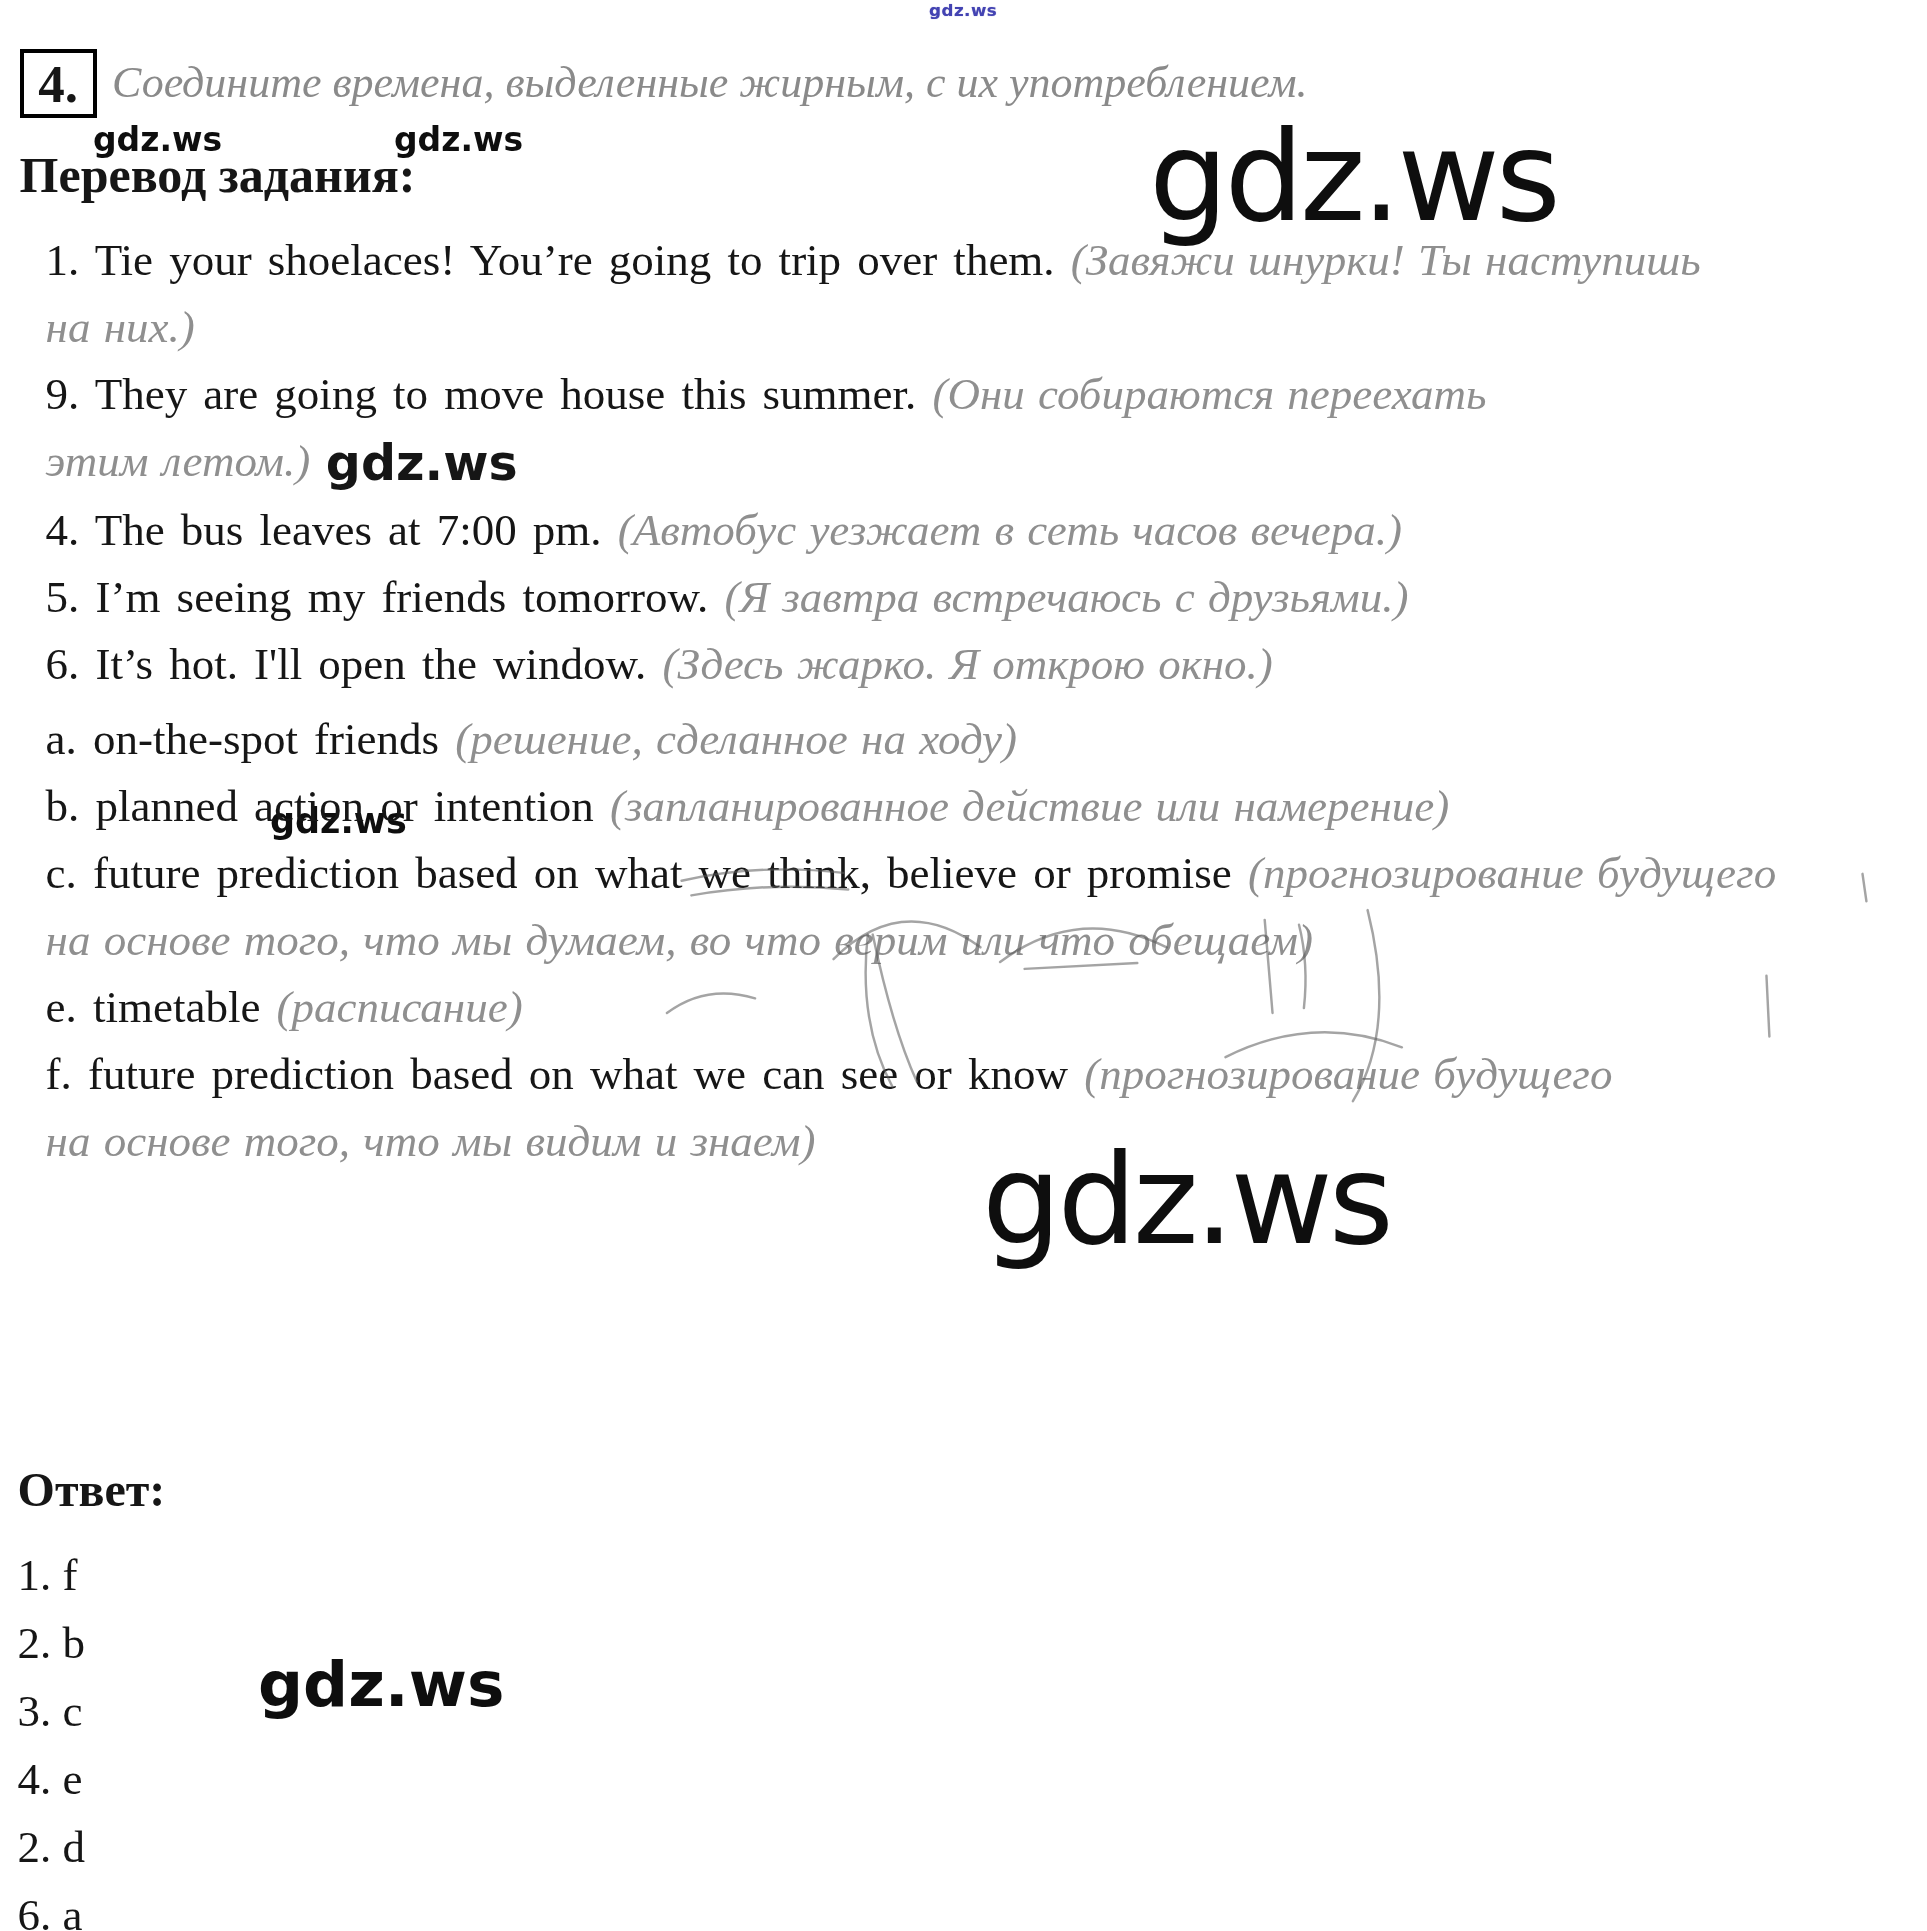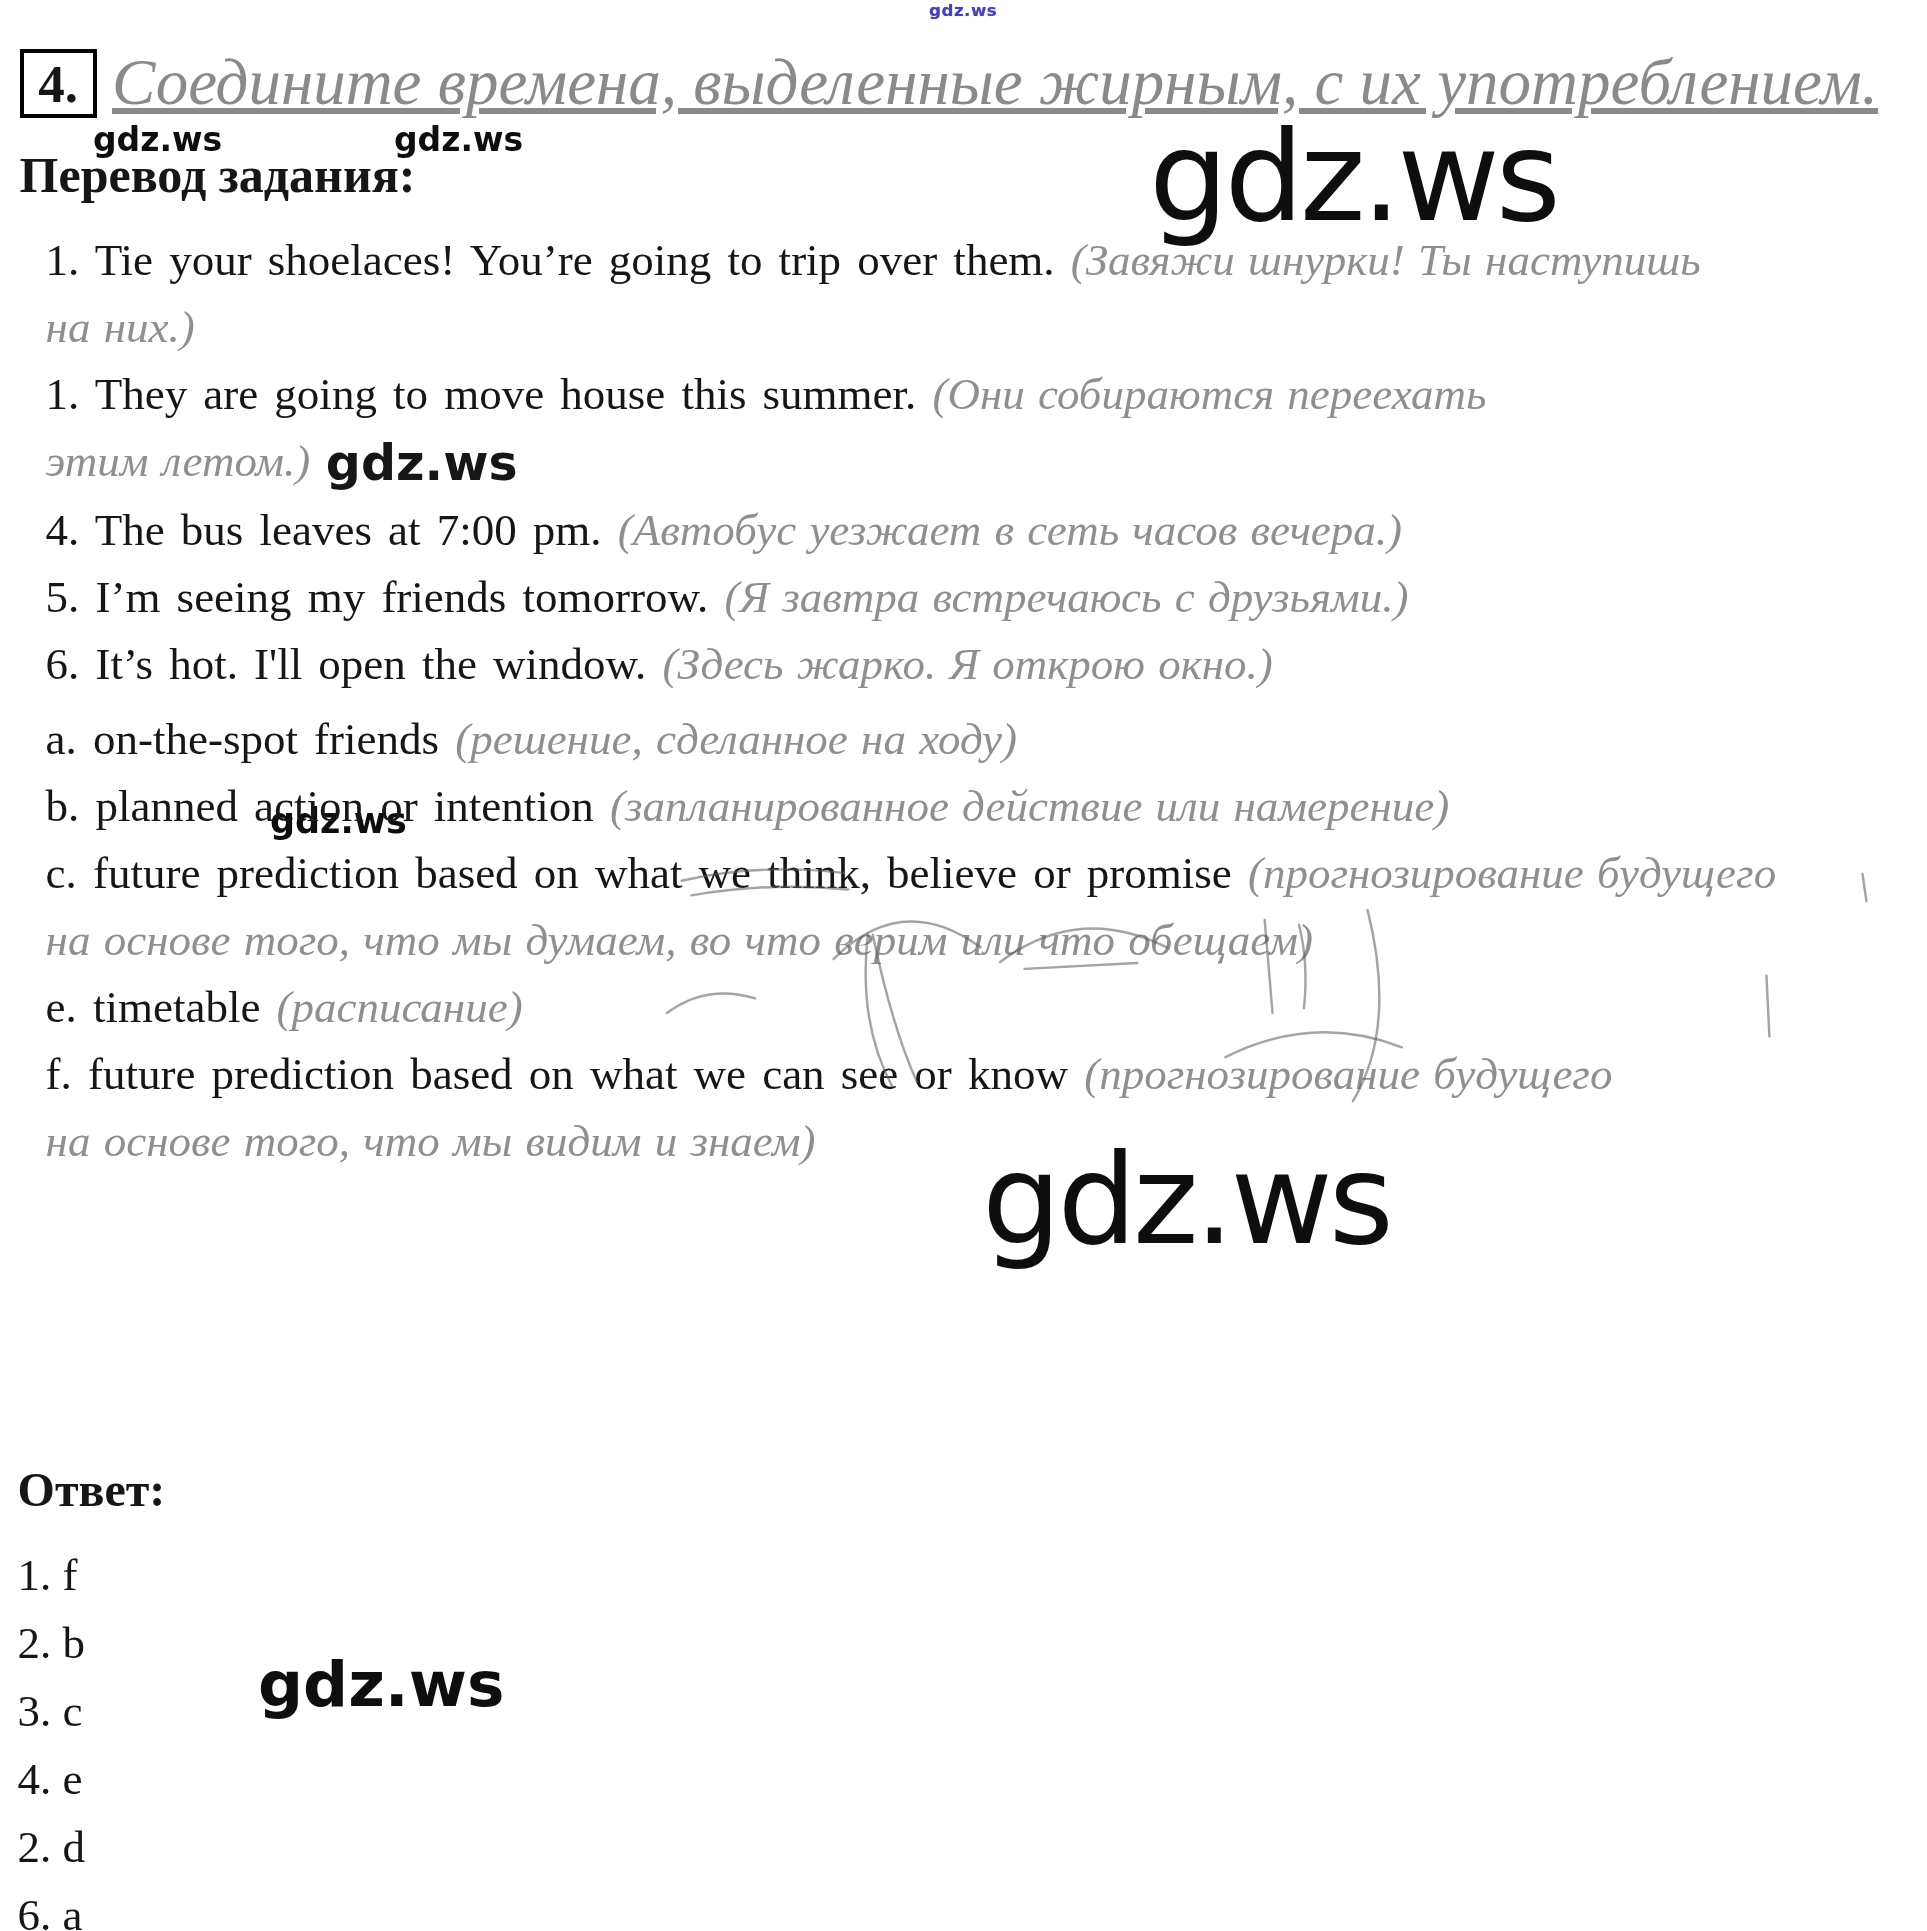--- a/index.html
+++ b/index.html
@@ -33,23 +33,22 @@
 
   
   #task-box{
     position:absolute;left:19.6px;top:49px;width:69px;height:61px;
     border:4.9px solid #000;
     display:flex;align-items:center;justify-content:center;
     font-weight:bold;font-size:53px;
   }
   #instruction{
     position:absolute;left:112px;top:53px;
-    font-style:italic;color:#8a8a8a;font-size:65px;line-height:59px;
+    font-style:italic;color:#8a8a8a;font-size:44px;line-height:59px;
     white-space:nowrap;
-    text-decoration:underline;
   }
   #heading-translation{
     position:absolute;left:19.6px;top:147px;
     font-weight:bold;font-size:50px;line-height:57px;
   }
 
   
   #text-block{position:absolute;left:17.6px;top:227px;width:1872px;margin-left:28px;}
   .para{font-size:45px;line-height:67px;margin:0;word-spacing:4.9px;}
   .ru{font-style:italic;color:#8f8f8f;word-spacing:2px;}
@@ -87,21 +86,21 @@
 <div id="task-box">
   <span>4.</span>
 </div>
 <div id="instruction">Соедините времена, выделенные жирным, с их употреблением.</div>
 
 <div id="heading-translation">Перевод задания:</div>
 
 <div id="text-block">
   <div>
     <p class="para w1700"><span class="en">1. Tie your shoelaces!  You’re going to trip over them.</span> <span class="ru">(Завяжи шнурки! Ты наступишь на них.)</span></p>
-    <p class="para w1540"><span class="en">1. They are going to move house this summer.</span> <span class="ru">(Они собираются переехать этим летом.)</span><span class="wm-inline-lg">gdz.ws</span></p>
+    <p class="para w1540"><span class="en">9. They are going to move house this summer.</span> <span class="ru">(Они собираются переехать этим летом.)</span><span class="wm-inline-lg">gdz.ws</span></p>
     <p class="para w1780"><span class="en">4. The bus leaves at 7:00 pm.</span> <span class="ru">(Автобус уезжает в сеть часов вечера.)</span></p>
     <p class="para w1780"><span class="en">5. I’m seeing my friends tomorrow.</span> <span class="ru">(Я завтра встречаюсь с друзьями.)</span></p>
     <p class="para w1780"><span class="en">6. It’s hot. I'll open the window.</span> <span class="ru">(Здесь жарко. Я открою окно.)</span></p>
   </div>
   <div id="option-list">
     <p class="para w1780"><span class="en">a. on-the-spot friends</span> <span class="ru">(решение, сделанное на ходу)</span></p>
     <p class="para w1780"><span class="en">b. planned action or intention</span> <span class="ru">(запланированное действие или намерение)</span></p>
     <p class="para w1800"><span class="en">c. future prediction based on what we think, believe or promise</span> <span class="ru">(прогнозирование будущего на основе того, что мы думаем, во что верим или что обещаем)</span></p>
     <p class="para w1780"><span class="en">e. timetable</span> <span class="ru">(расписание)</span></p>
     <p class="para w1600"><span class="en">f. future prediction based on what we can see or know</span> <span class="ru">(прогнозирование будущего на основе того, что мы видим и знаем)</span></p>

